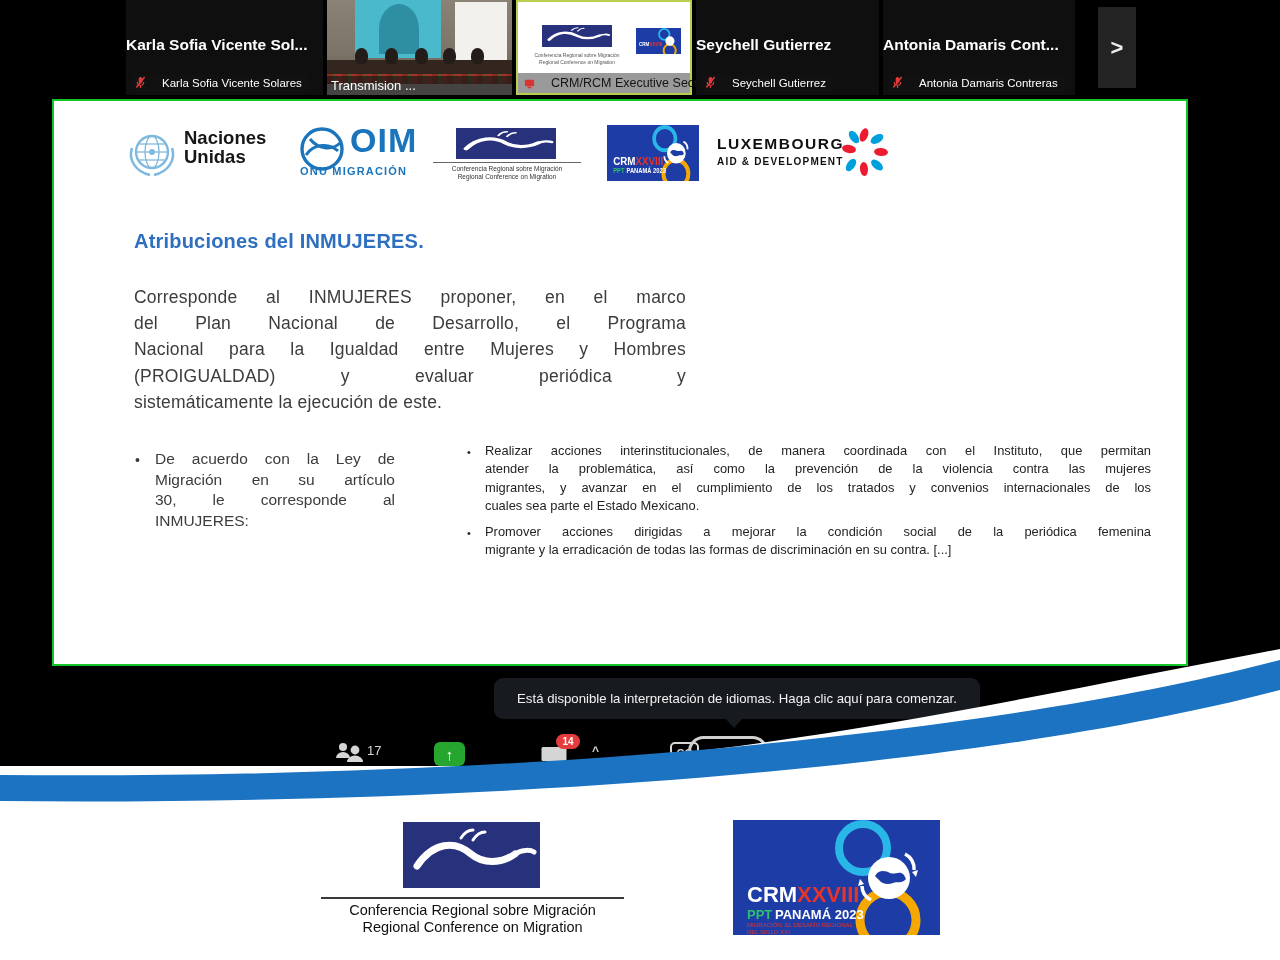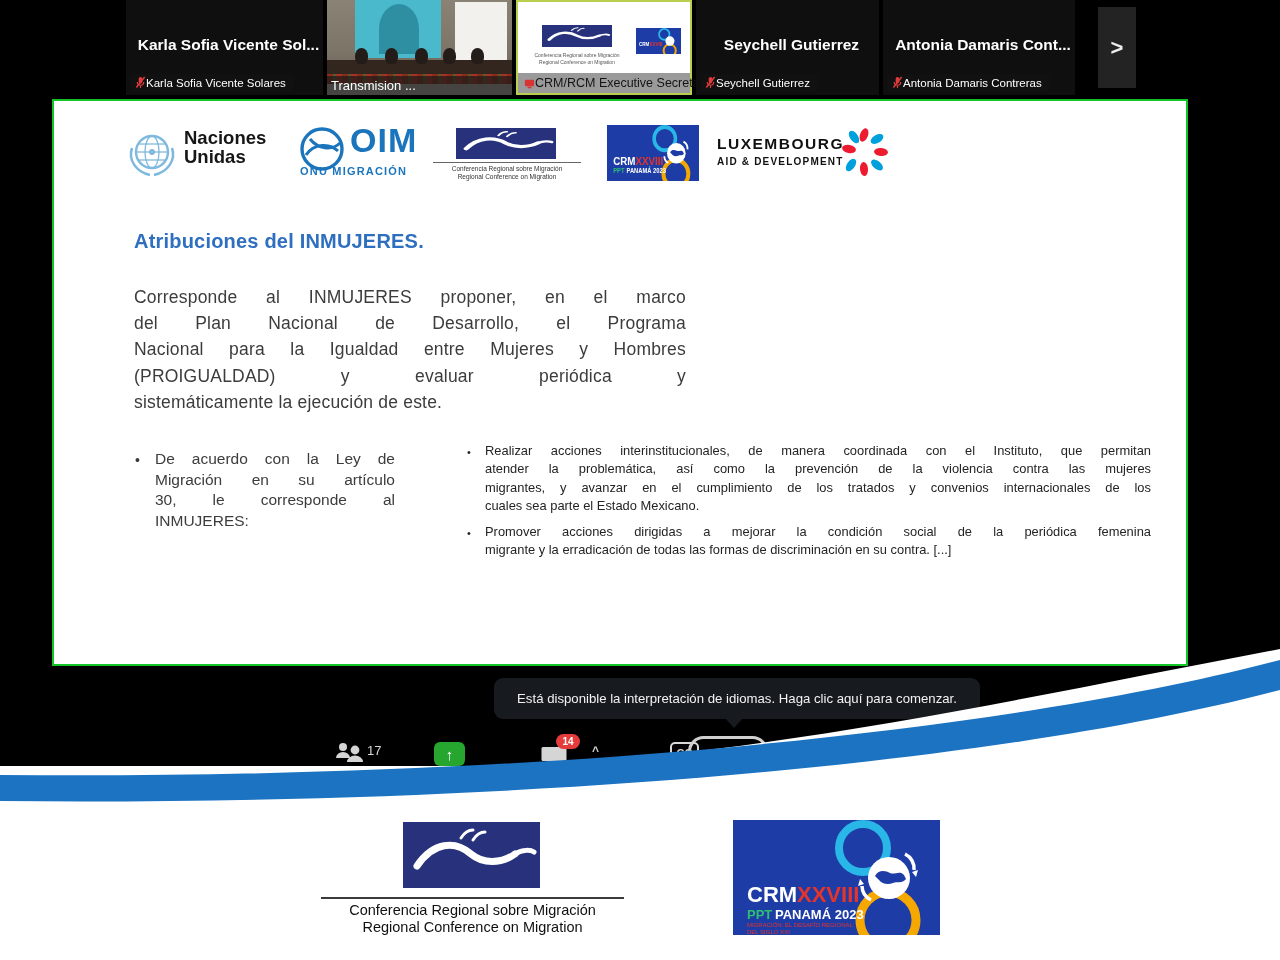--- a/index.html
+++ b/index.html
@@ -6,24 +6,24 @@
   html,body { width:1280px; height:960px; background:#fff; overflow:hidden;
               font-family:"Liberation Sans", sans-serif; }
   .abs { position:absolute; }
   #stage { position:relative; width:1280px; height:960px; background:#fff; }
 
   
   #zoom-bg { left:0; top:0; width:1280px; height:766px; background:#000; }
 
   
   .tile { top:0; height:95px; background:#0f0f0f; }
-  .tile .center-name { position:absolute; left:0; right:0; top:36px; text-align:center;
-        color:#fff; font-weight:bold; font-size:15.5px;margin-left:8px; }
+  .tile .center-name { position:absolute; left:0; right:0; top:36px; text-align:left;
+        color:#fff; font-weight:bold; font-size:15.5px; }
   .tile-label { position:absolute; left:5px; bottom:4px; background:rgba(18,18,18,.85);
-        color:#fff; font-size:11.5px; padding:2px 7px 2px 4px; display:flex; align-items:center; gap:0;
+        color:#fff; font-size:11.5px; padding:2px 7px 2px 4px; display:flex; align-items:center; gap:16px;
         white-space:nowrap; }
   .tile-label svg { flex:0 0 auto; }
 
   
   #tile-video { left:327px; width:185px; background:linear-gradient(180deg,#8a8275 0%,#7d7468 55%,#5a5047 100%); overflow:hidden; }
   .vid-screen { left:28px; top:0; width:86px; height:58px; background:#49b9cb; }
   .vid-person { left:52px; top:4px; width:40px; height:50px; background:#2e8fa3; border-radius:50% 50% 0 0; }
   .vid-slide { left:128px; top:2px; width:52px; height:62px; background:#f3f1ee; }
   .vid-table { left:0; top:60px; width:185px; height:22px; background:#33261e; }
   .vid-flowers { left:0; top:74px; width:185px; height:10px;

